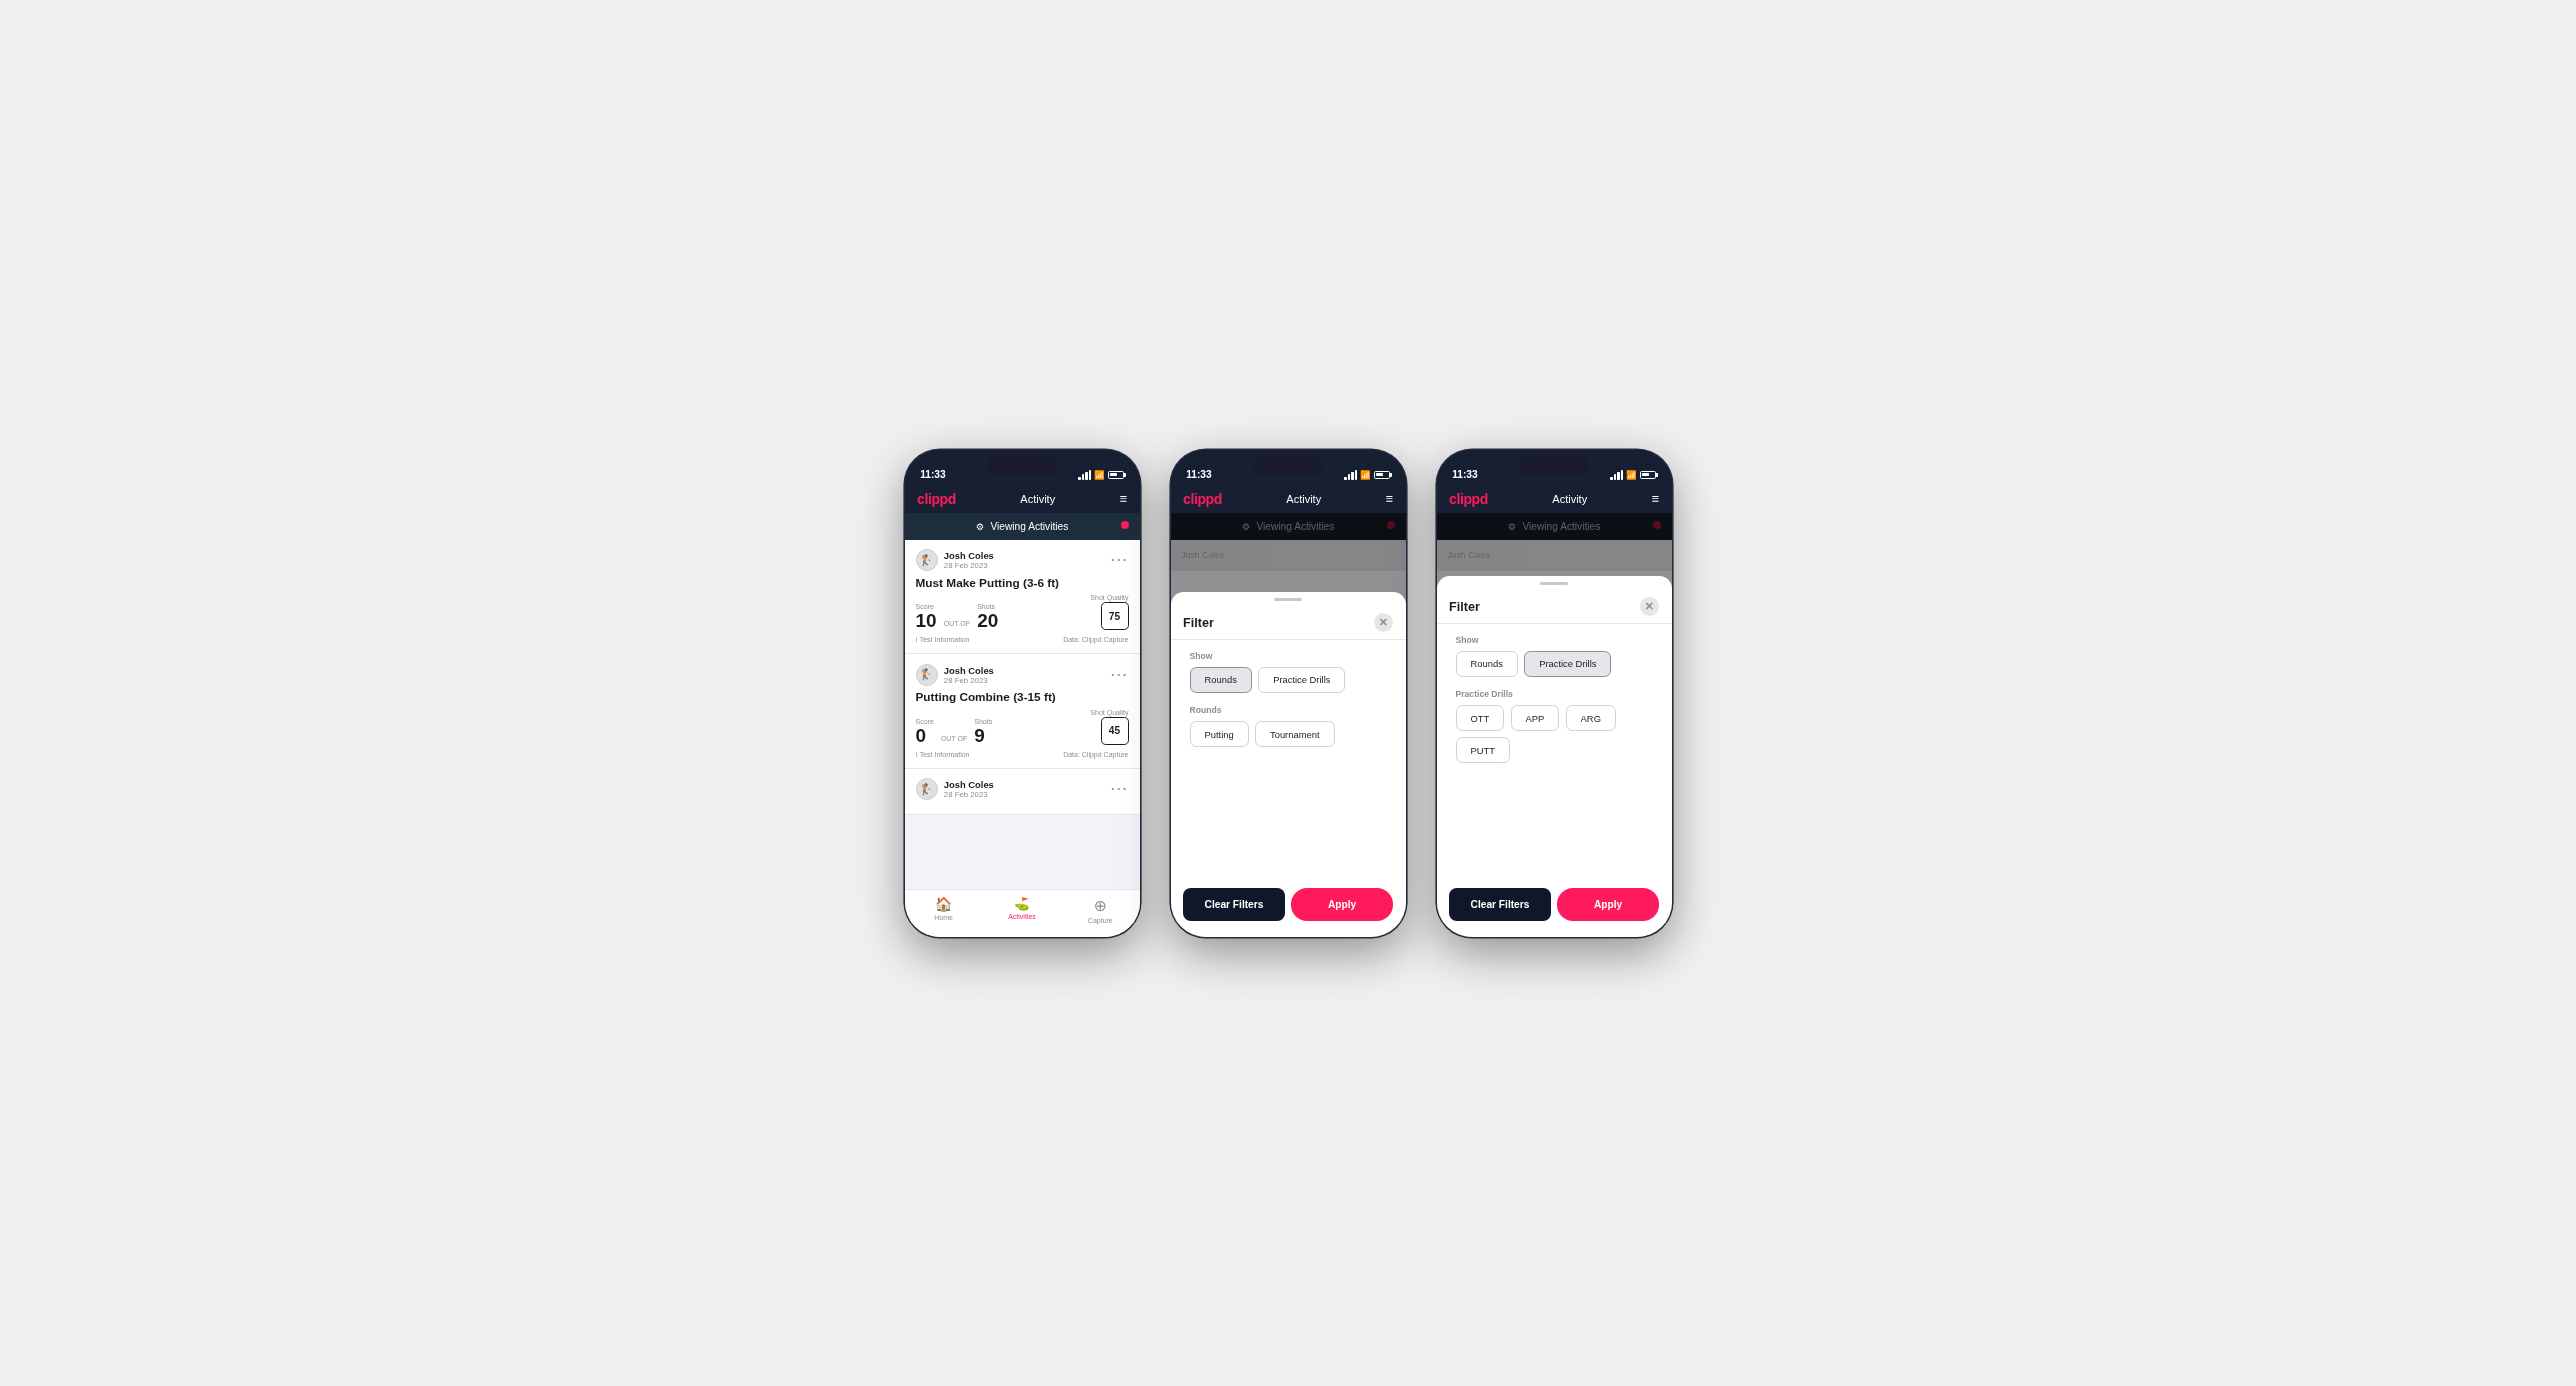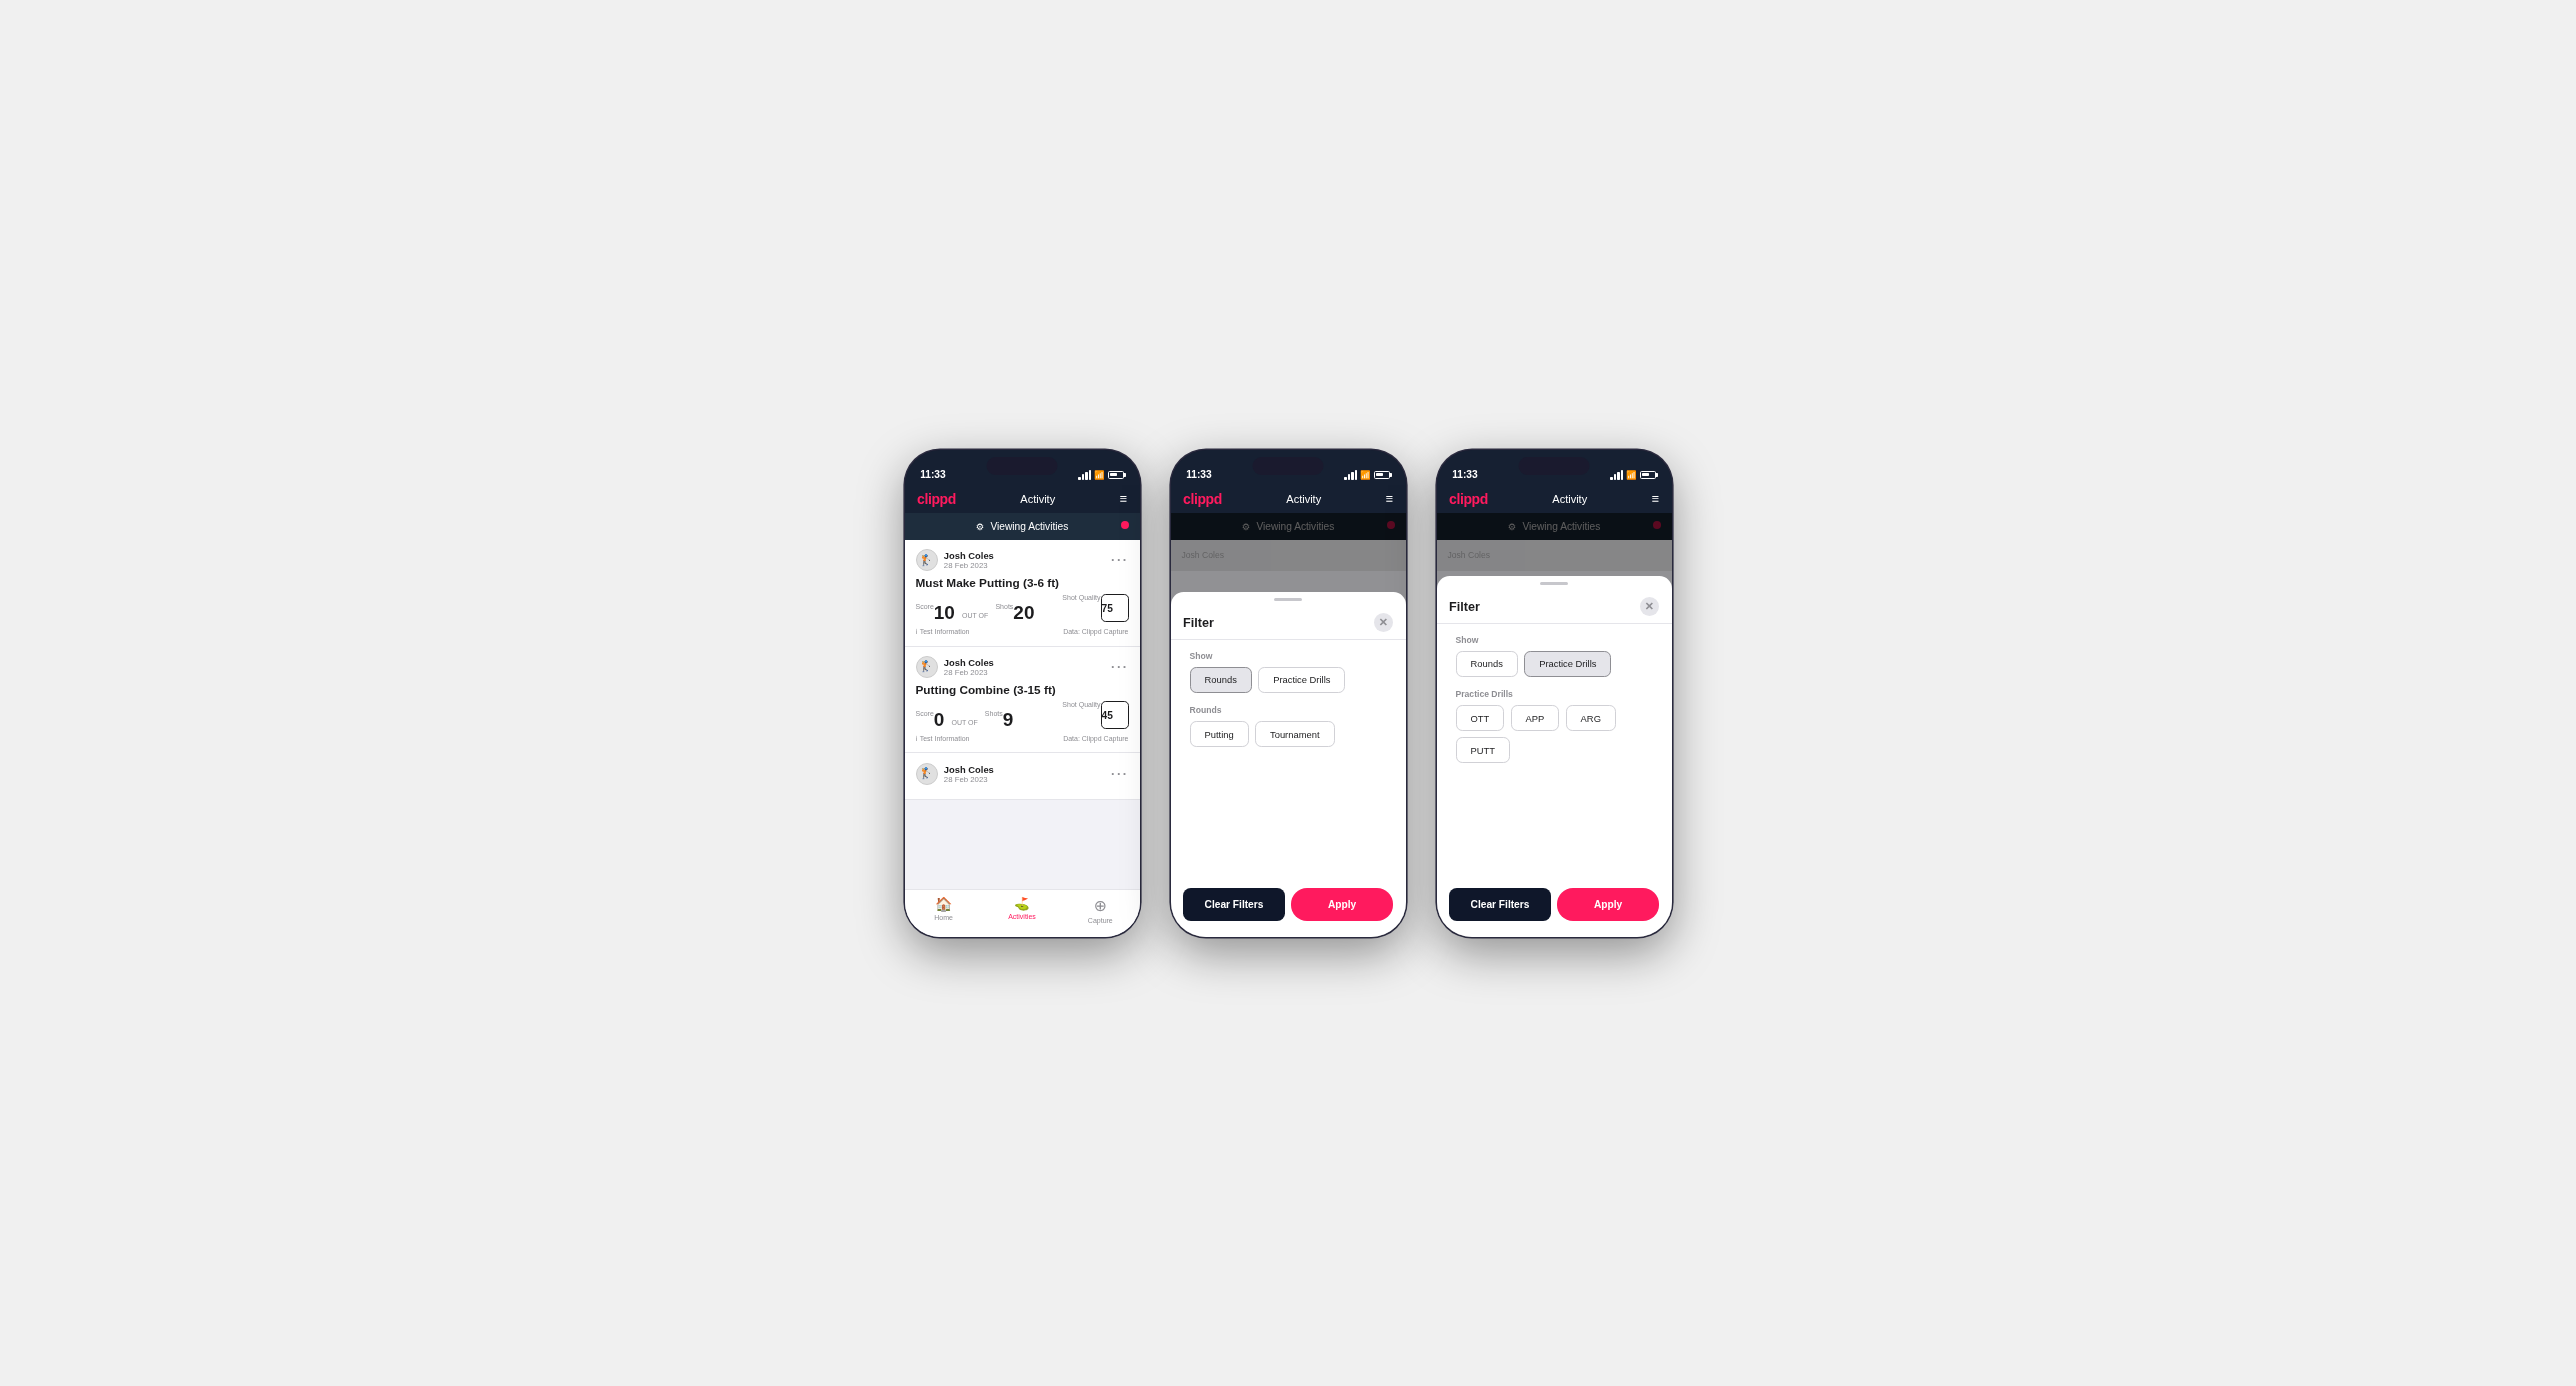--- a/index.html
+++ b/index.html
@@ -248,21 +248,21 @@
 
     .stats-row {
       display: flex;
       align-items: flex-end;
       gap: 4.7px;
       margin-bottom: 4.7px;
     }
 
     .stat-group {
       display: flex;
-      flex-direction: row;
+      flex-direction: column;
     }
 
     .stat-label {
       font-size: 7px;
       color: #8e8e93;
       text-transform: none;
       margin-bottom: 0.8px;
     }
 
     .stat-value {
@@ -278,20 +278,21 @@
       margin: 0 2.4px 3.1px;
     }
 
     .shot-quality-badge {
       width: 28px;
       height: 28px;
       border: 1.6px solid #1c1c1e;
       border-radius: 4.7px;
       display: flex;
       align-items: center;
+      justify-content: center;
       font-size: 10.2px;
       font-weight: 700;
       color: #1c1c1e;
       margin-left: auto;
     }
 
     .card-footer {
       display: flex;
       justify-content: space-between;
       align-items: center;

